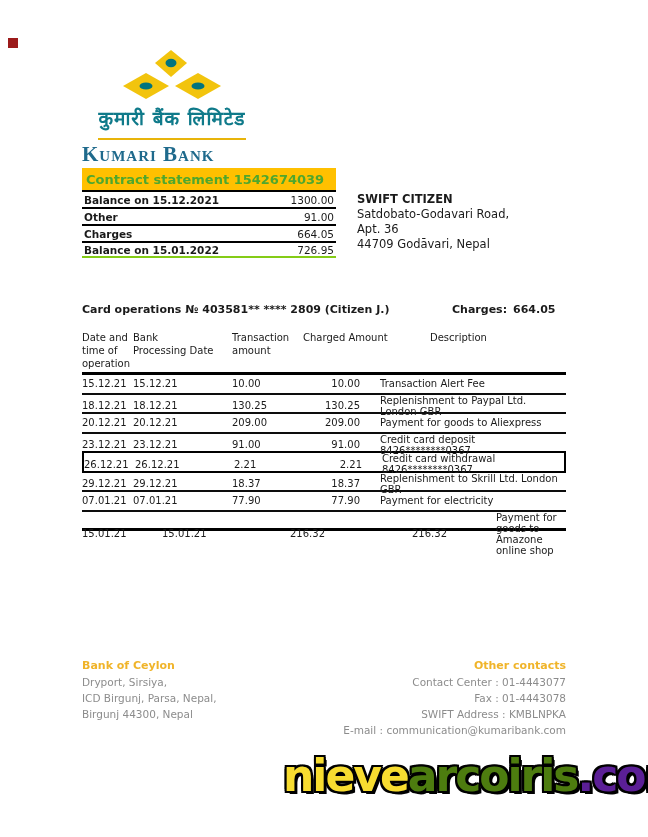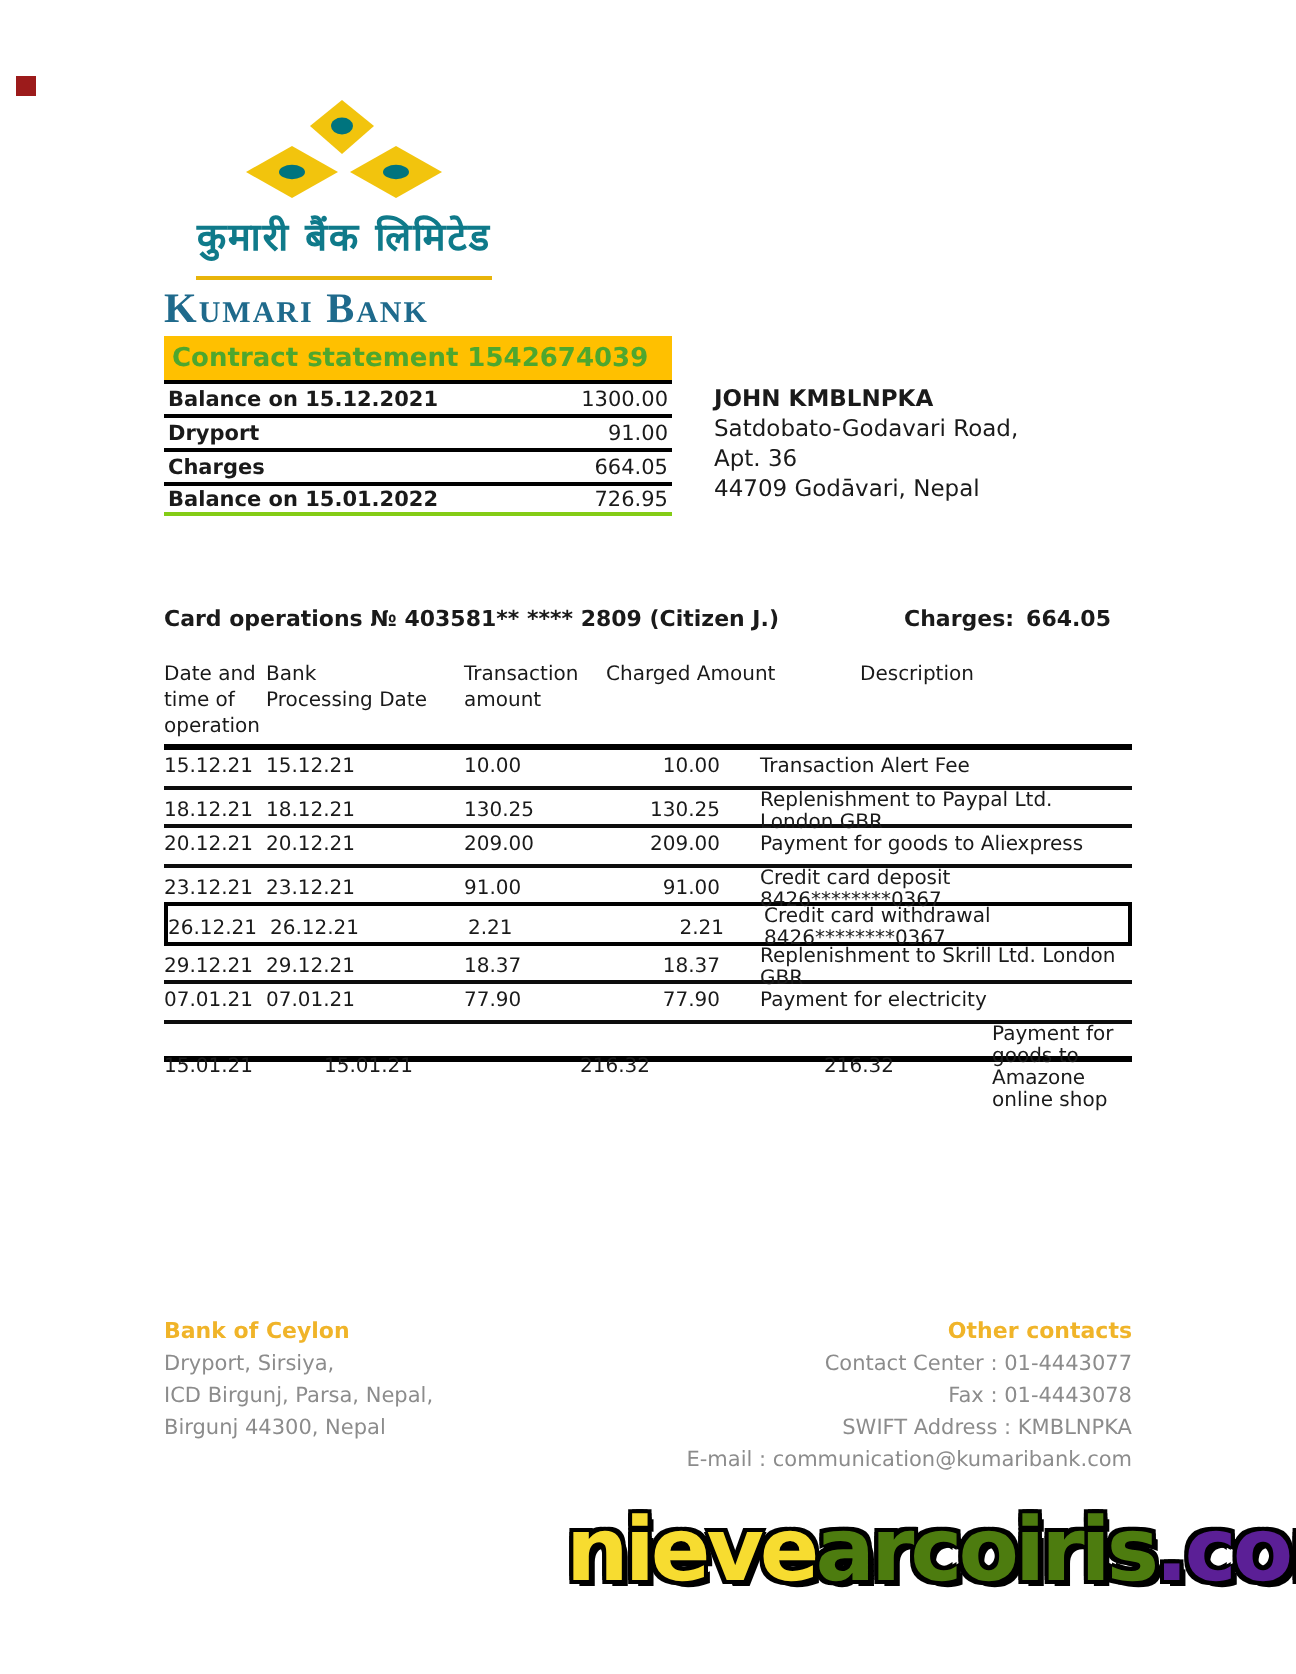--- a/index.html
+++ b/index.html
@@ -94,35 +94,35 @@
   <div class="stmt-bar">
     <span class="stmt-title">Contract statement 1542674039</span>
   </div>
 
   <div class="summary">
     <div class="srow">
       <span class="slabel">Balance on 15.12.2021</span>
       <span class="sval">1300.00</span>
     </div>
     <div class="srow">
-      <span class="slabel">Dryport</span>
+      <span class="slabel">Other</span>
       <span class="sval">91.00</span>
     </div>
     <div class="srow">
       <span class="slabel">Charges</span>
       <span class="sval">664.05</span>
     </div>
     <div class="srow">
       <span class="slabel">Balance on 15.01.2022</span>
       <span class="sval">726.95</span>
     </div>
   </div>
 
   <div class="customer">
-    <div class="cname">JOHN KMBLNPKA</div>
+    <div class="cname">SWIFT CITIZEN</div>
     <div>Satdobato-Godavari Road,</div>
     <div>Apt. 36</div>
     <div>44709 Godāvari, Nepal</div>
   </div>
 
   <div class="card-title">Card operations № 403581** **** 2809  (Citizen J.)</div>
   <div class="card-charges">
     <span>Charges:</span><span class="cv">664.05</span>
   </div>
 

